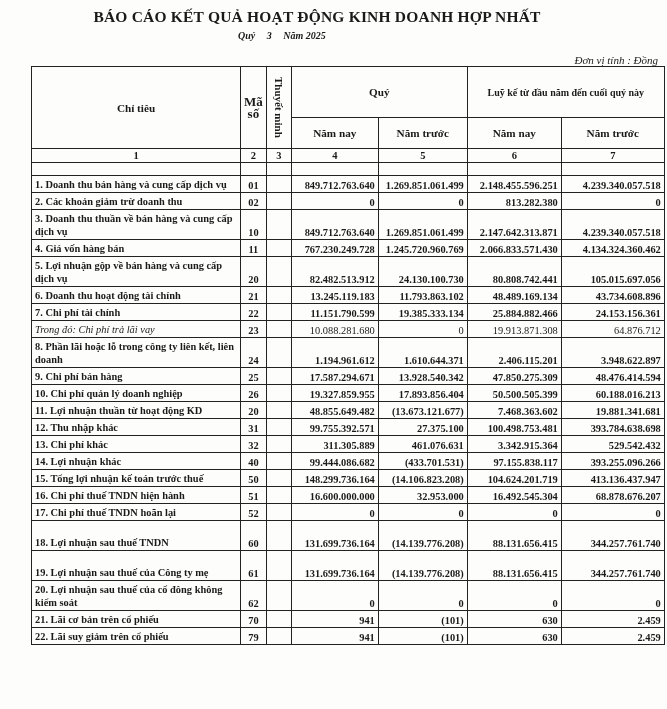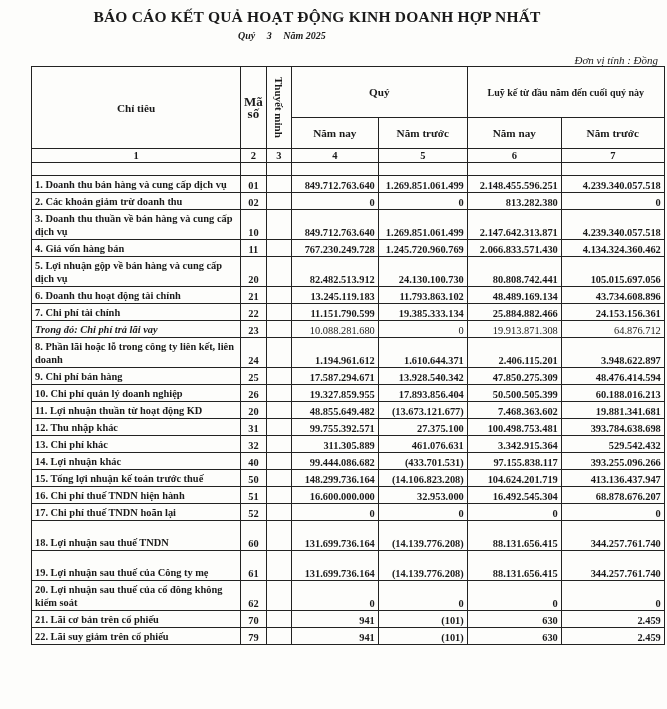--- a/index.html
+++ b/index.html
@@ -19,21 +19,21 @@
   .hdr-top th { height:50px; }
   .hdr-sub th { height:30px; }
   .vert { writing-mode:vertical-rl; text-orientation:mixed; font-size:11px; padding:4px 0; }
   .idx td { text-align:center; height:13px; font-size:10.5px; }
   .spacer td { height:12px; border-top:none; border-bottom:none; }
   td.num { text-align:right; vertical-align:bottom; padding-bottom:1px; }
   td.code { text-align:center; vertical-align:bottom; padding-bottom:1px; }
   td.lbl { vertical-align:bottom; padding-bottom:1px; line-height:13px; }
   tr.r1 td { height:15px; }
   tr.r2 td { height:28px; }
-  tr.it td.lbl { font-style:italic; font-weight:bold;margin-top:20px; }
+  tr.it td.lbl { font-style:italic; font-weight:normal;margin-top:20px; }
   tr.it td.num { font-weight:normal; }
   .body-row td { border-top:1.3px solid #222; }
 </style>
 </head>
 <body>
 
 <div class="title">BÁO CÁO KẾT QUẢ HOẠT ĐỘNG KINH DOANH HỢP NHẤT</div>
 <div class="subtitle">
   <span>Quý</span>
   <span>3</span>

